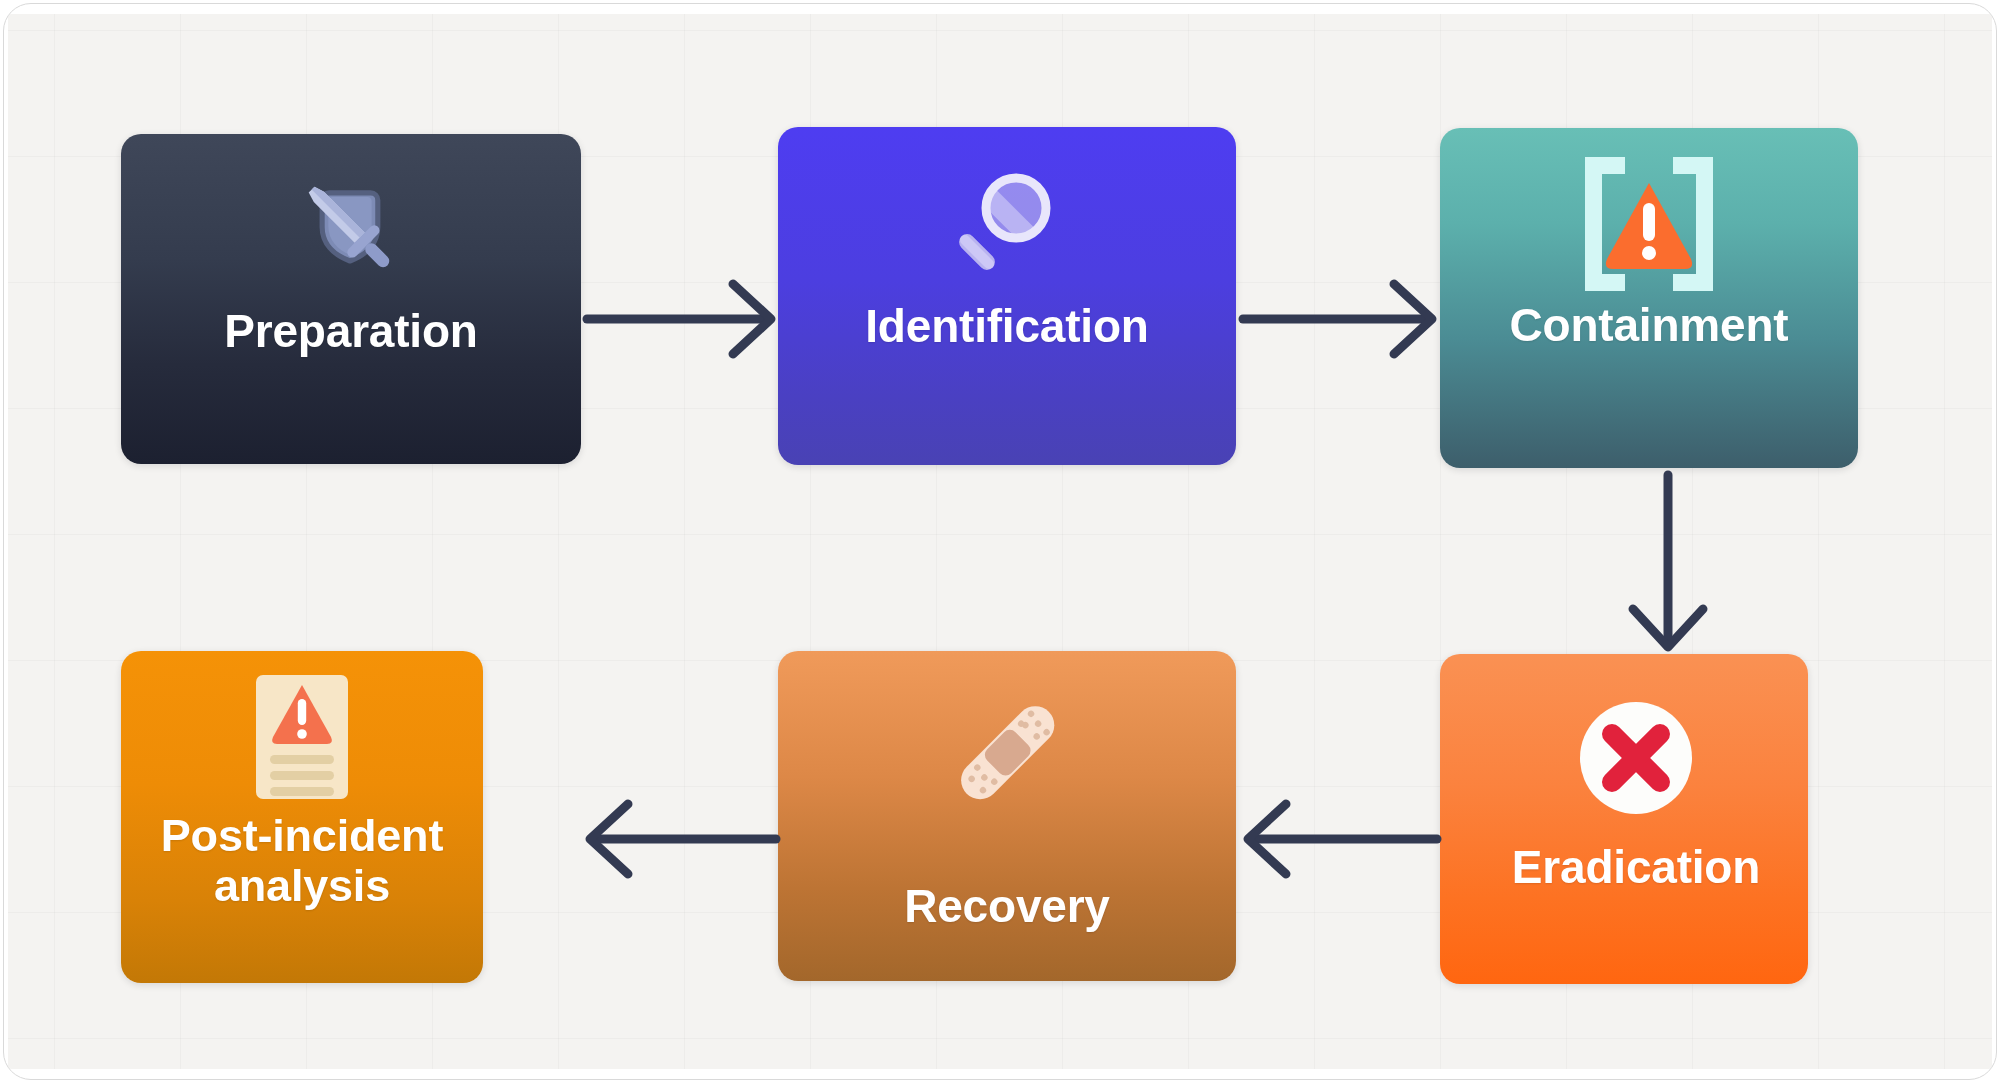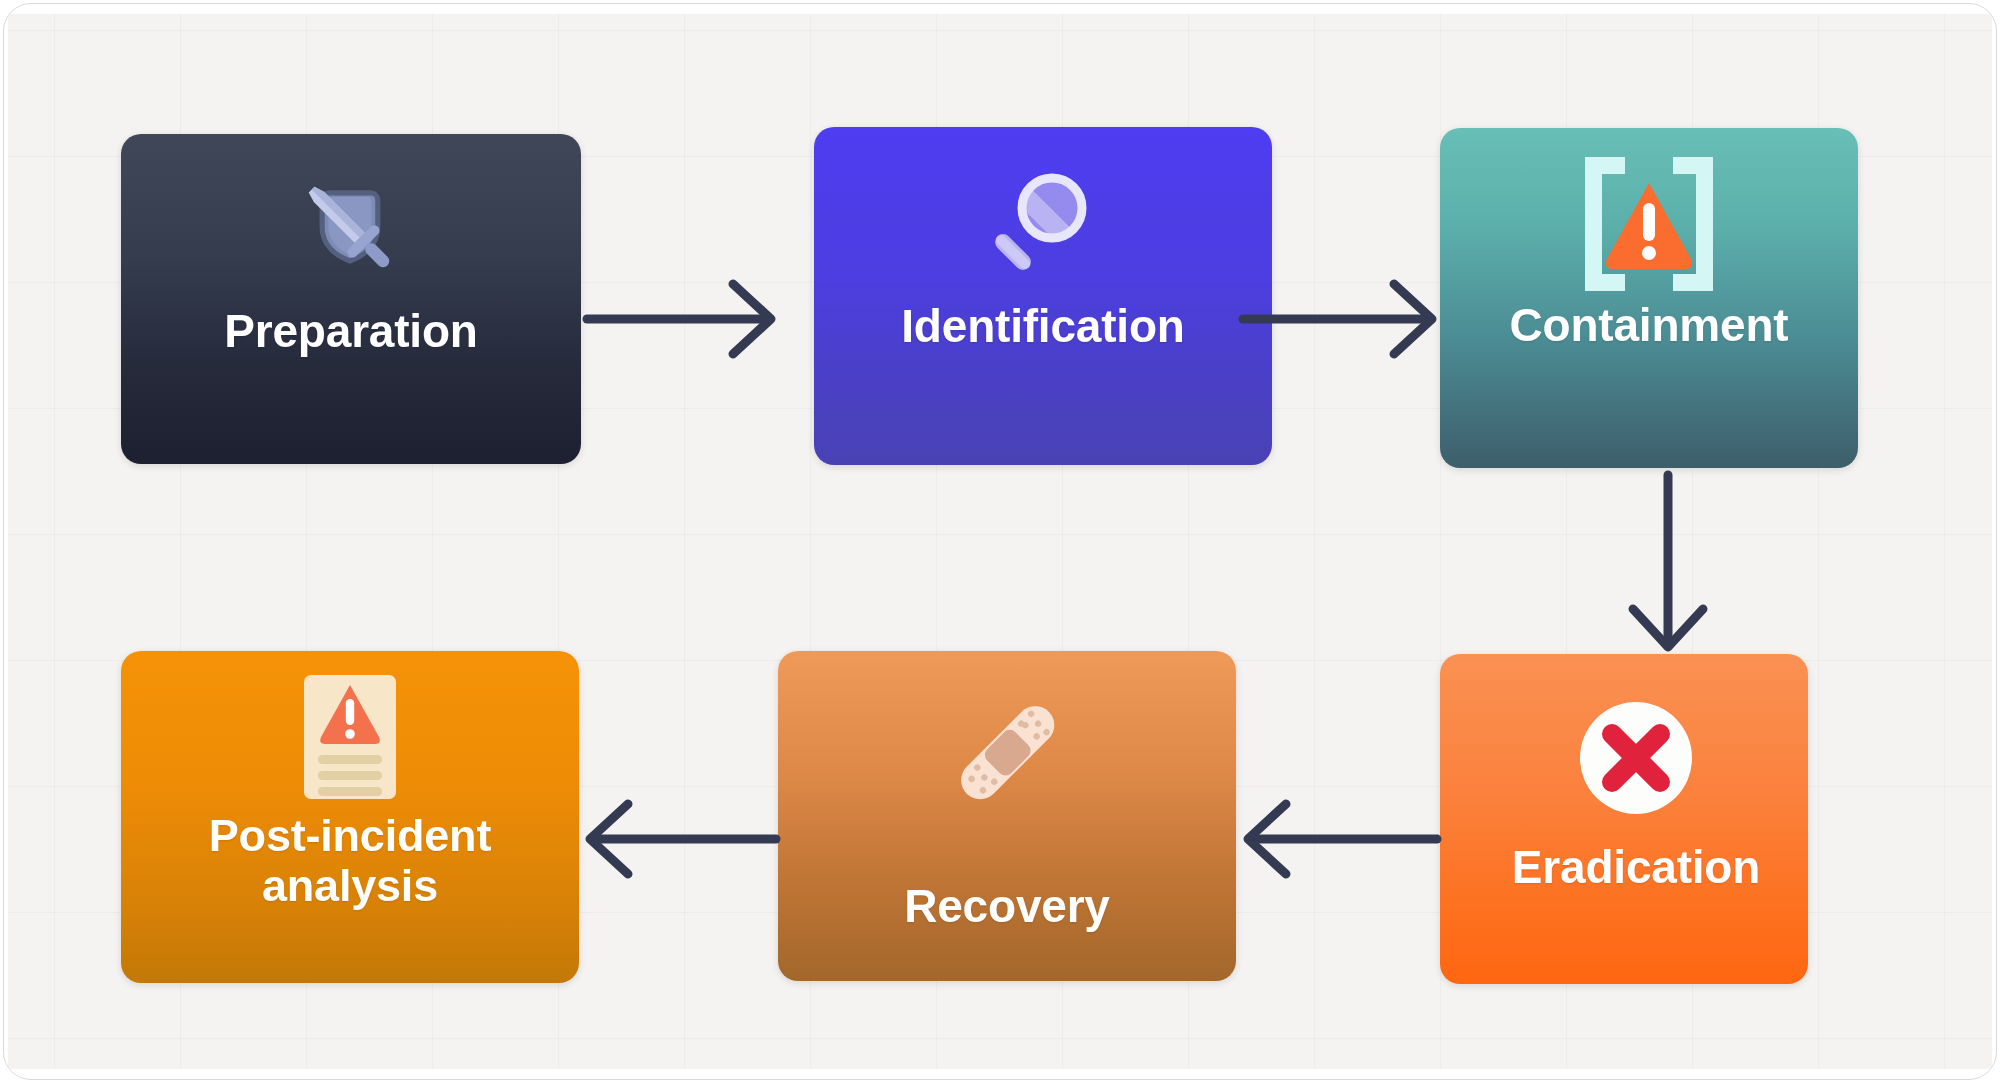--- a/index.html
+++ b/index.html
@@ -83,40 +83,40 @@
   #card-preparation {
     left: 113px; top: 120px;
     width: 460px; height: 330px;
     background: linear-gradient(to bottom, #3f4759 0%, #343c4e 38%, #262b3c 70%, #1c2030 100%);
   }
   #card-preparation .card-icon { margin-top: 20px; height: 150px; }
   #card-preparation .card-label { font-size: 46px; margin-top: 2px; }
 
   
   #card-identification {
-    left: 806px; top: 113px;
+    left: 770px; top: 113px;
     width: 458px; height: 338px;
     background: linear-gradient(to bottom, #4e3df1 0%, #4c3ee0 45%, #4a40c2 80%, #4942b4 100%);
   }
   #card-identification .card-icon { margin-top: 22px; height: 150px; }
   #card-identification .card-label { font-size: 46px; margin-top: 2px; }
 
   
   #card-containment {
     left: 1432px; top: 114px;
     width: 418px; height: 340px;
     background: linear-gradient(to bottom, #68bfb6 0%, #5cb0ac 28%, #4b8c94 62%, #3d5e6b 100%);
   }
   #card-containment .card-icon { margin-top: 22px; height: 148px; }
   #card-containment .card-label { font-size: 46px; margin-top: 2px; }
 
   
   #card-post-incident {
     left: 113px; top: 637px;
-    width: 458px; height: 332px;
+    width: 362px; height: 332px;
     background: linear-gradient(to bottom, #f59207 0%, #ee8c06 40%, #d98207 75%, #c37806 100%);
   }
   #card-post-incident .card-icon { margin-top: 16px; height: 140px; }
   #card-post-incident .card-label { font-size: 45px; margin-top: 4px; }
 
   
   #card-recovery {
     left: 770px; top: 637px;
     width: 458px; height: 330px;
     background: linear-gradient(to bottom, #f09a5a 0%, #dd8847 38%, #bd7434 72%, #a3672b 100%);

